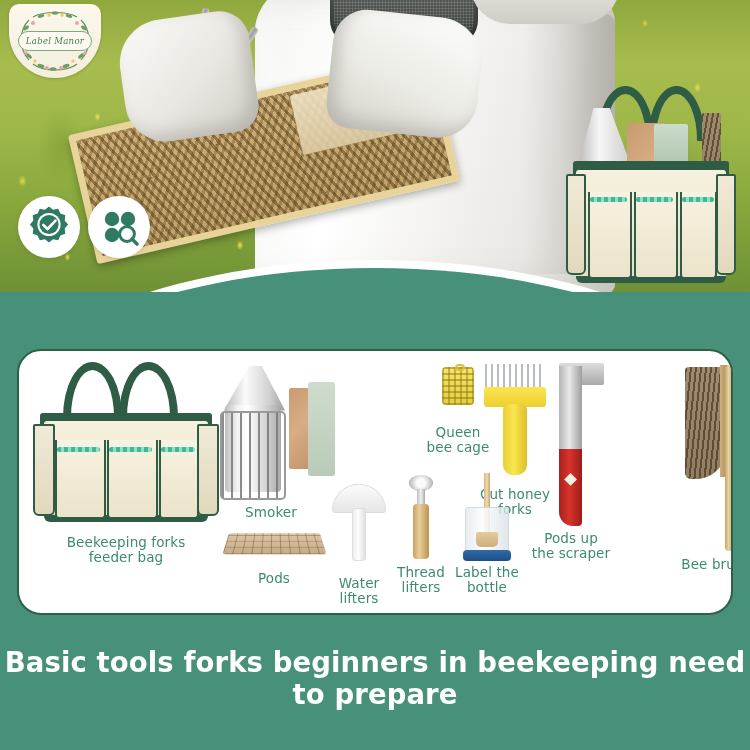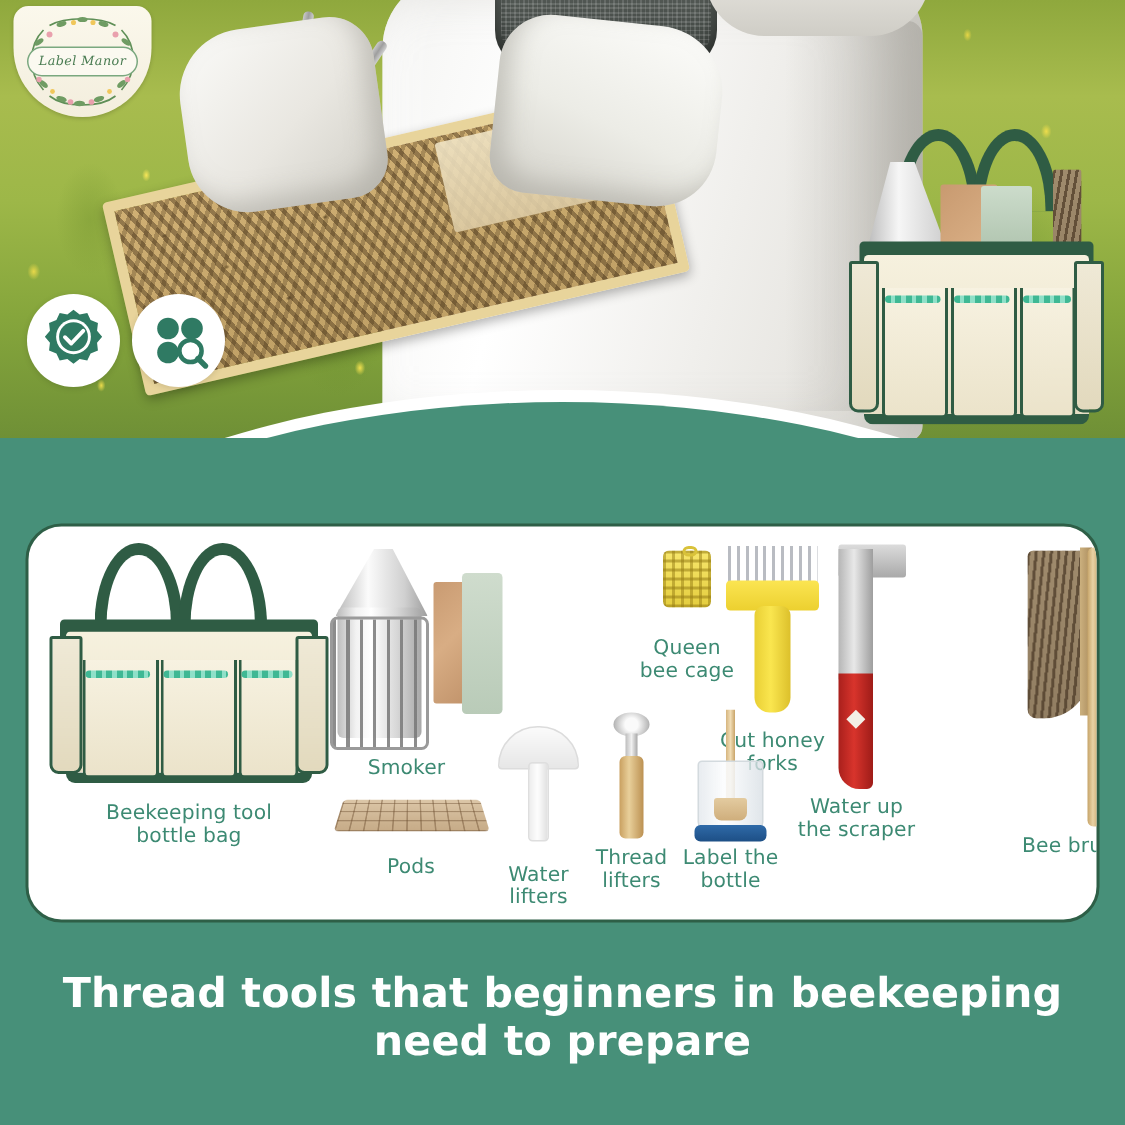--- a/index.html
+++ b/index.html
@@ -530,22 +530,22 @@
       <div class="bag-side-l"></div>
       <div class="bag-side-r"></div>
       <div class="bag-pocket" style="left:12%;width:27%;"></div>
       <div class="bag-pocket" style="left:40%;width:27%;"></div>
       <div class="bag-pocket" style="left:68%;width:21%;"></div>
       <div class="bag-stitch" style="left:13%;top:50%;width:23%;"></div>
       <div class="bag-stitch" style="left:41%;top:50%;width:23%;"></div>
       <div class="bag-stitch" style="left:69%;top:50%;width:18%;"></div>
     </div>
     <div class="cap" style="margin-top:6px;">
-      <div>Beekeeping tool</div>
-      <div>bottle bag</div>
+      <div>Beekeeping forks</div>
+      <div>feeder bag</div>
     </div>
   </div>
 
   <div class="tool" style="left:188px;top:12px;width:128px;">
     <div style="position:relative;height:140px;">
       <div class="smoker-cone"></div>
       <div class="smoker-body"></div>
       <div class="smoker-cage"></div>
       <div class="smoker-bellow"></div>
     </div>
@@ -622,32 +622,32 @@
     </div>
   </div>
 
   <div class="tool" style="left:508px;top:12px;width:88px;">
     <div style="position:relative;height:166px;">
       <div class="ht-top"></div>
       <div class="ht-blade"></div>
       <div class="ht-red"></div>
     </div>
     <div class="cap" style="margin-top:2px;">
-      <div>Water up</div>
+      <div>Pods up</div>
       <div>the scraper</div>
     </div>
   </div>
 
 
   <div class="tool" style="left:660px;top:10px;width:74px;">
     <div style="position:relative;height:194px;">
       <div class="bb-bristles"></div>
       <div class="bb-ferrule"></div>
       <div class="bb-handle"></div>
     </div>
     <div class="cap" style="margin-top:2px;">
       <div>Bee brush</div>
     </div>
   </div>
 
 </div>
 
-<div class="caption">Thread tools that beginners in beekeeping need to prepare</div>
+<div class="caption">Basic tools forks beginners in beekeeping need to prepare</div>
 
 </body></html>

